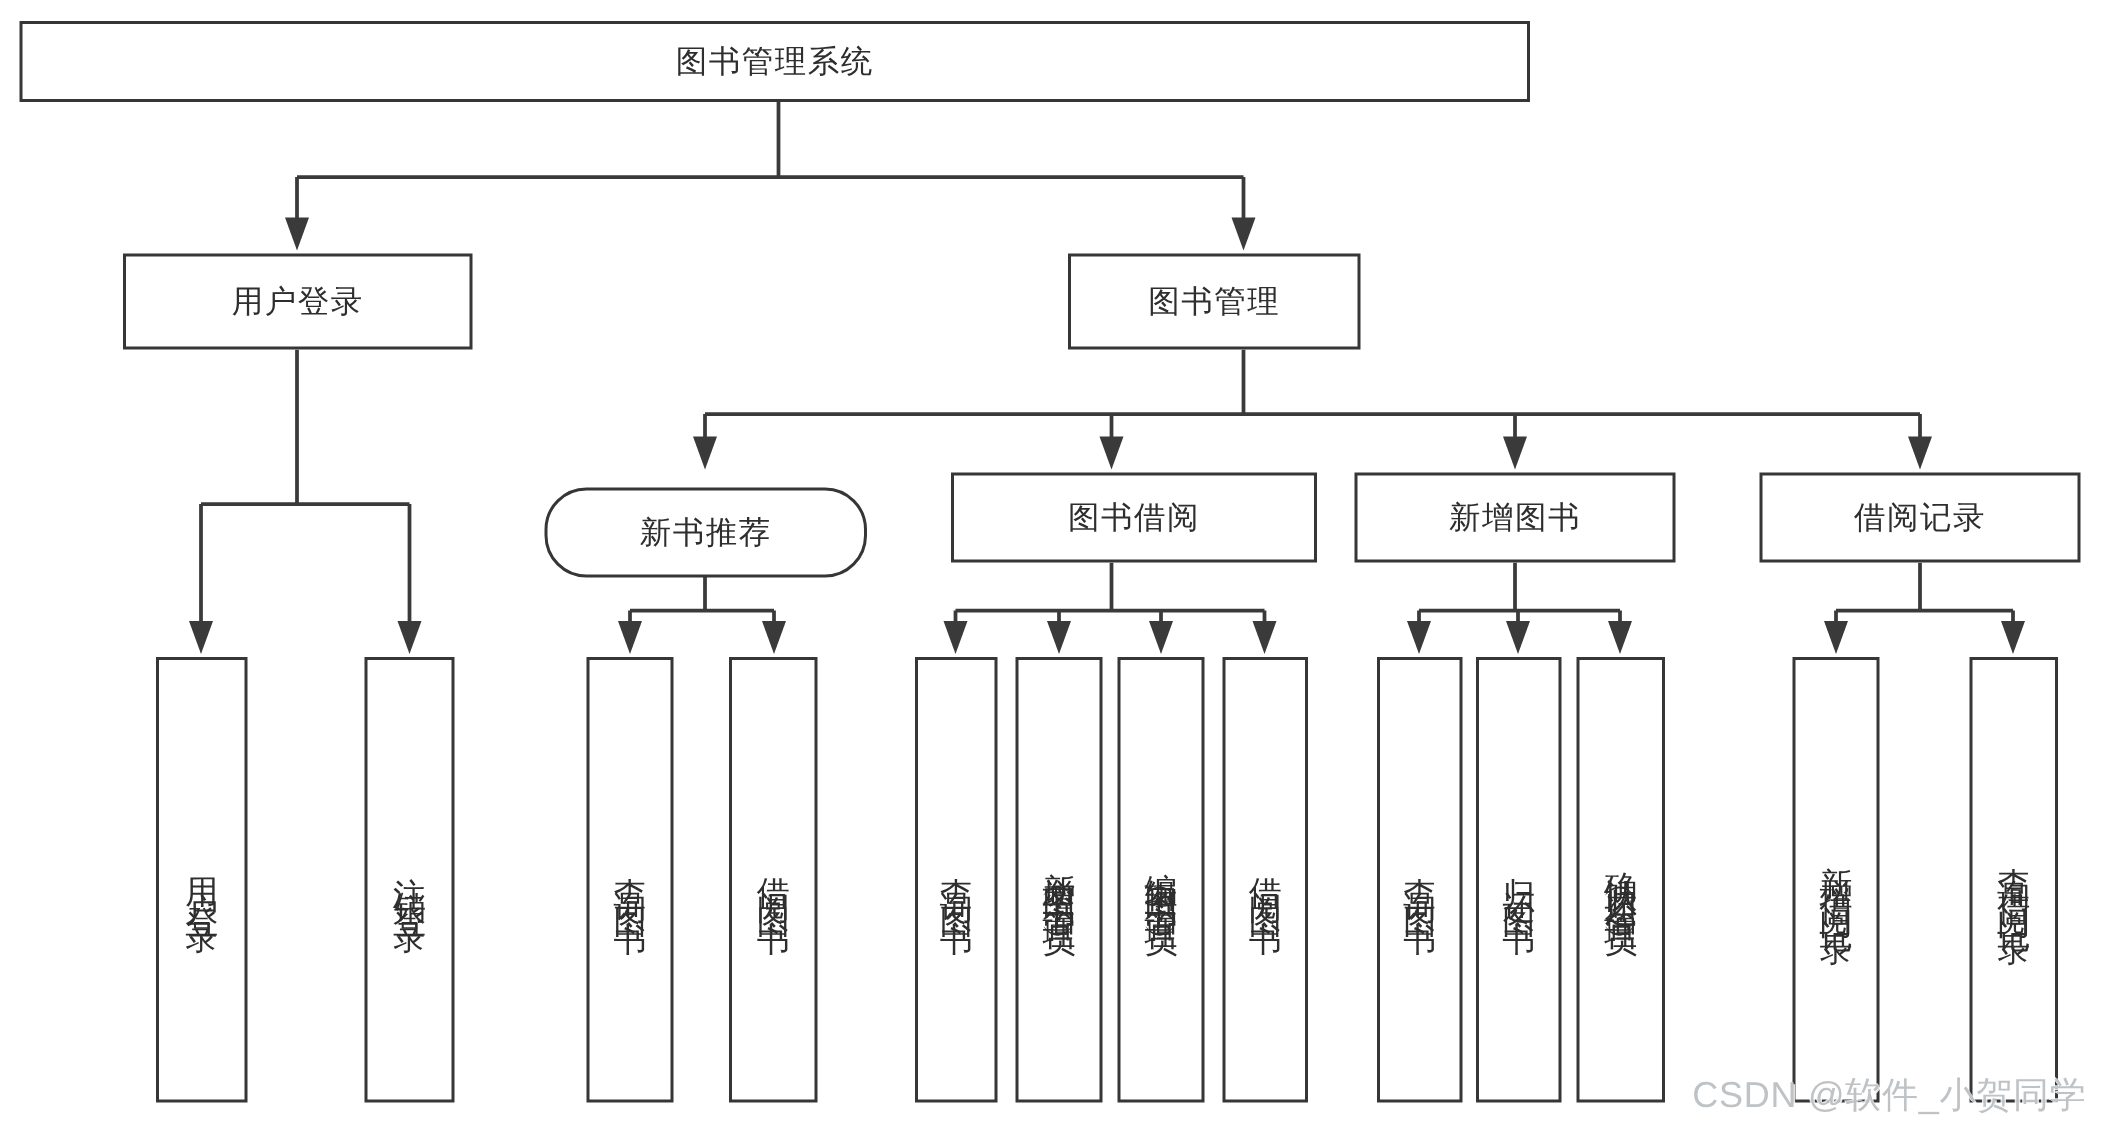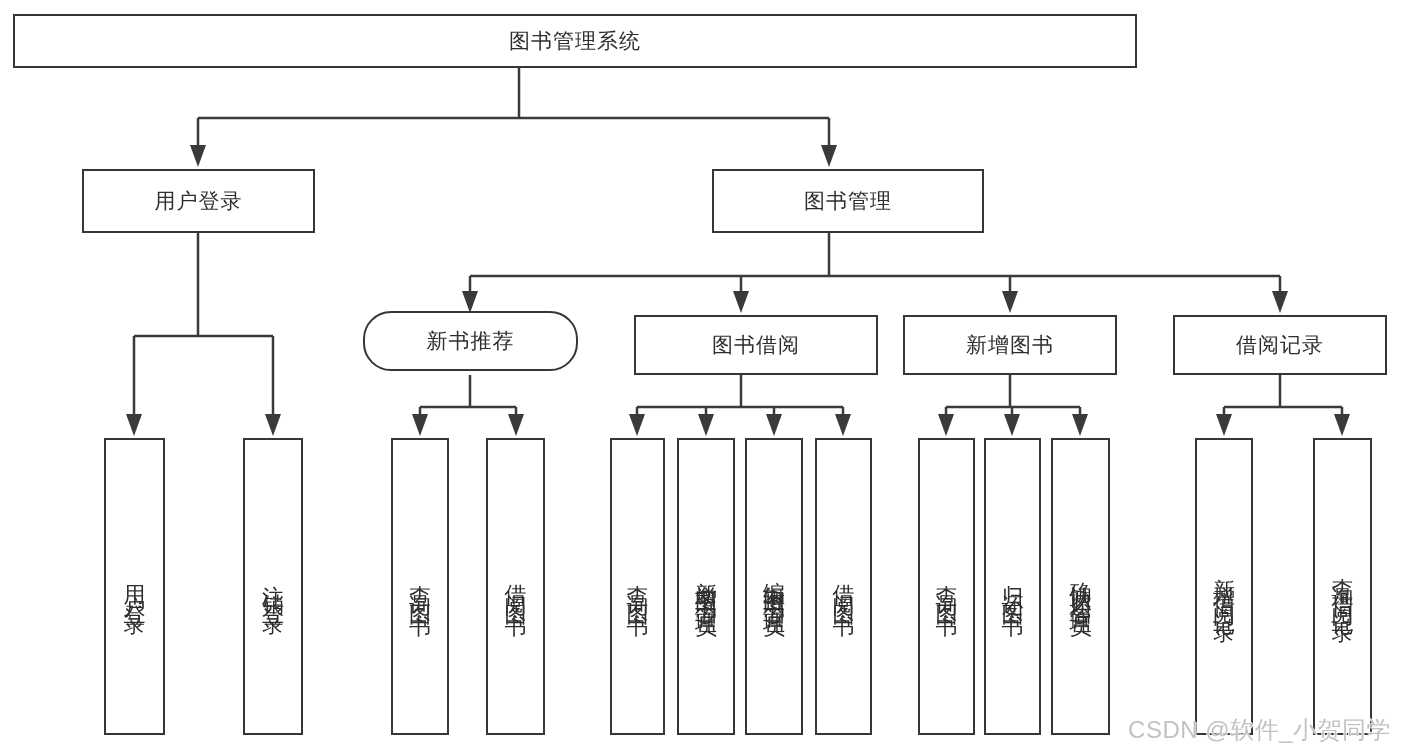--- a/index.html
+++ b/index.html
@@ -96,32 +96,32 @@
       <path d="M766 414 H782 L774 436 Z"></path>
       <path d="M835 414 H851 L843 436 Z"></path>
       <path d="M938 414 H954 L946 436 Z"></path>
       <path d="M1004 414 H1020 L1012 436 Z"></path>
       <path d="M1072 414 H1088 L1080 436 Z"></path>
       <path d="M1216 414 H1232 L1224 436 Z"></path>
       <path d="M1334 414 H1350 L1342 436 Z"></path>
     </g>
   </svg>
 
-  <div class="box" style="left:13px; top:14px; width:1124px; height:54px;align-items:center;">
+  <div class="box" style="left:13px; top:14px; width:1007px; height:54px;align-items:center;">
     <span class="hlabel">图书管理系统</span>
   </div>
 
   <div class="box" style="left:82px; top:169px; width:233px; height:64px;">
     <span class="hlabel">用户登录</span>
   </div>
-  <div class="box" style="left:712px; top:169px; width:272px; height:64px;">
+  <div class="box" style="left:712px; top:169px; width:195px; height:64px;">
     <span class="hlabel">图书管理</span>
   </div>
 
-  <div class="box" style="left:363px; top:311px; width:215px; height:60px;border-radius:28px;">
+  <div class="box" style="left:363px; top:325px; width:215px; height:60px;border-radius:28px;">
     <span class="hlabel">新书推荐</span>
   </div>
   <div class="box" style="left:634px; top:315px; width:244px; height:60px;">
     <span class="hlabel">图书借阅</span>
   </div>
   <div class="box" style="left:903px; top:315px; width:214px; height:60px;">
     <span class="hlabel">新增图书</span>
   </div>
   <div class="box" style="left:1173px; top:315px; width:214px; height:60px;">
     <span class="hlabel">借阅记录</span>

